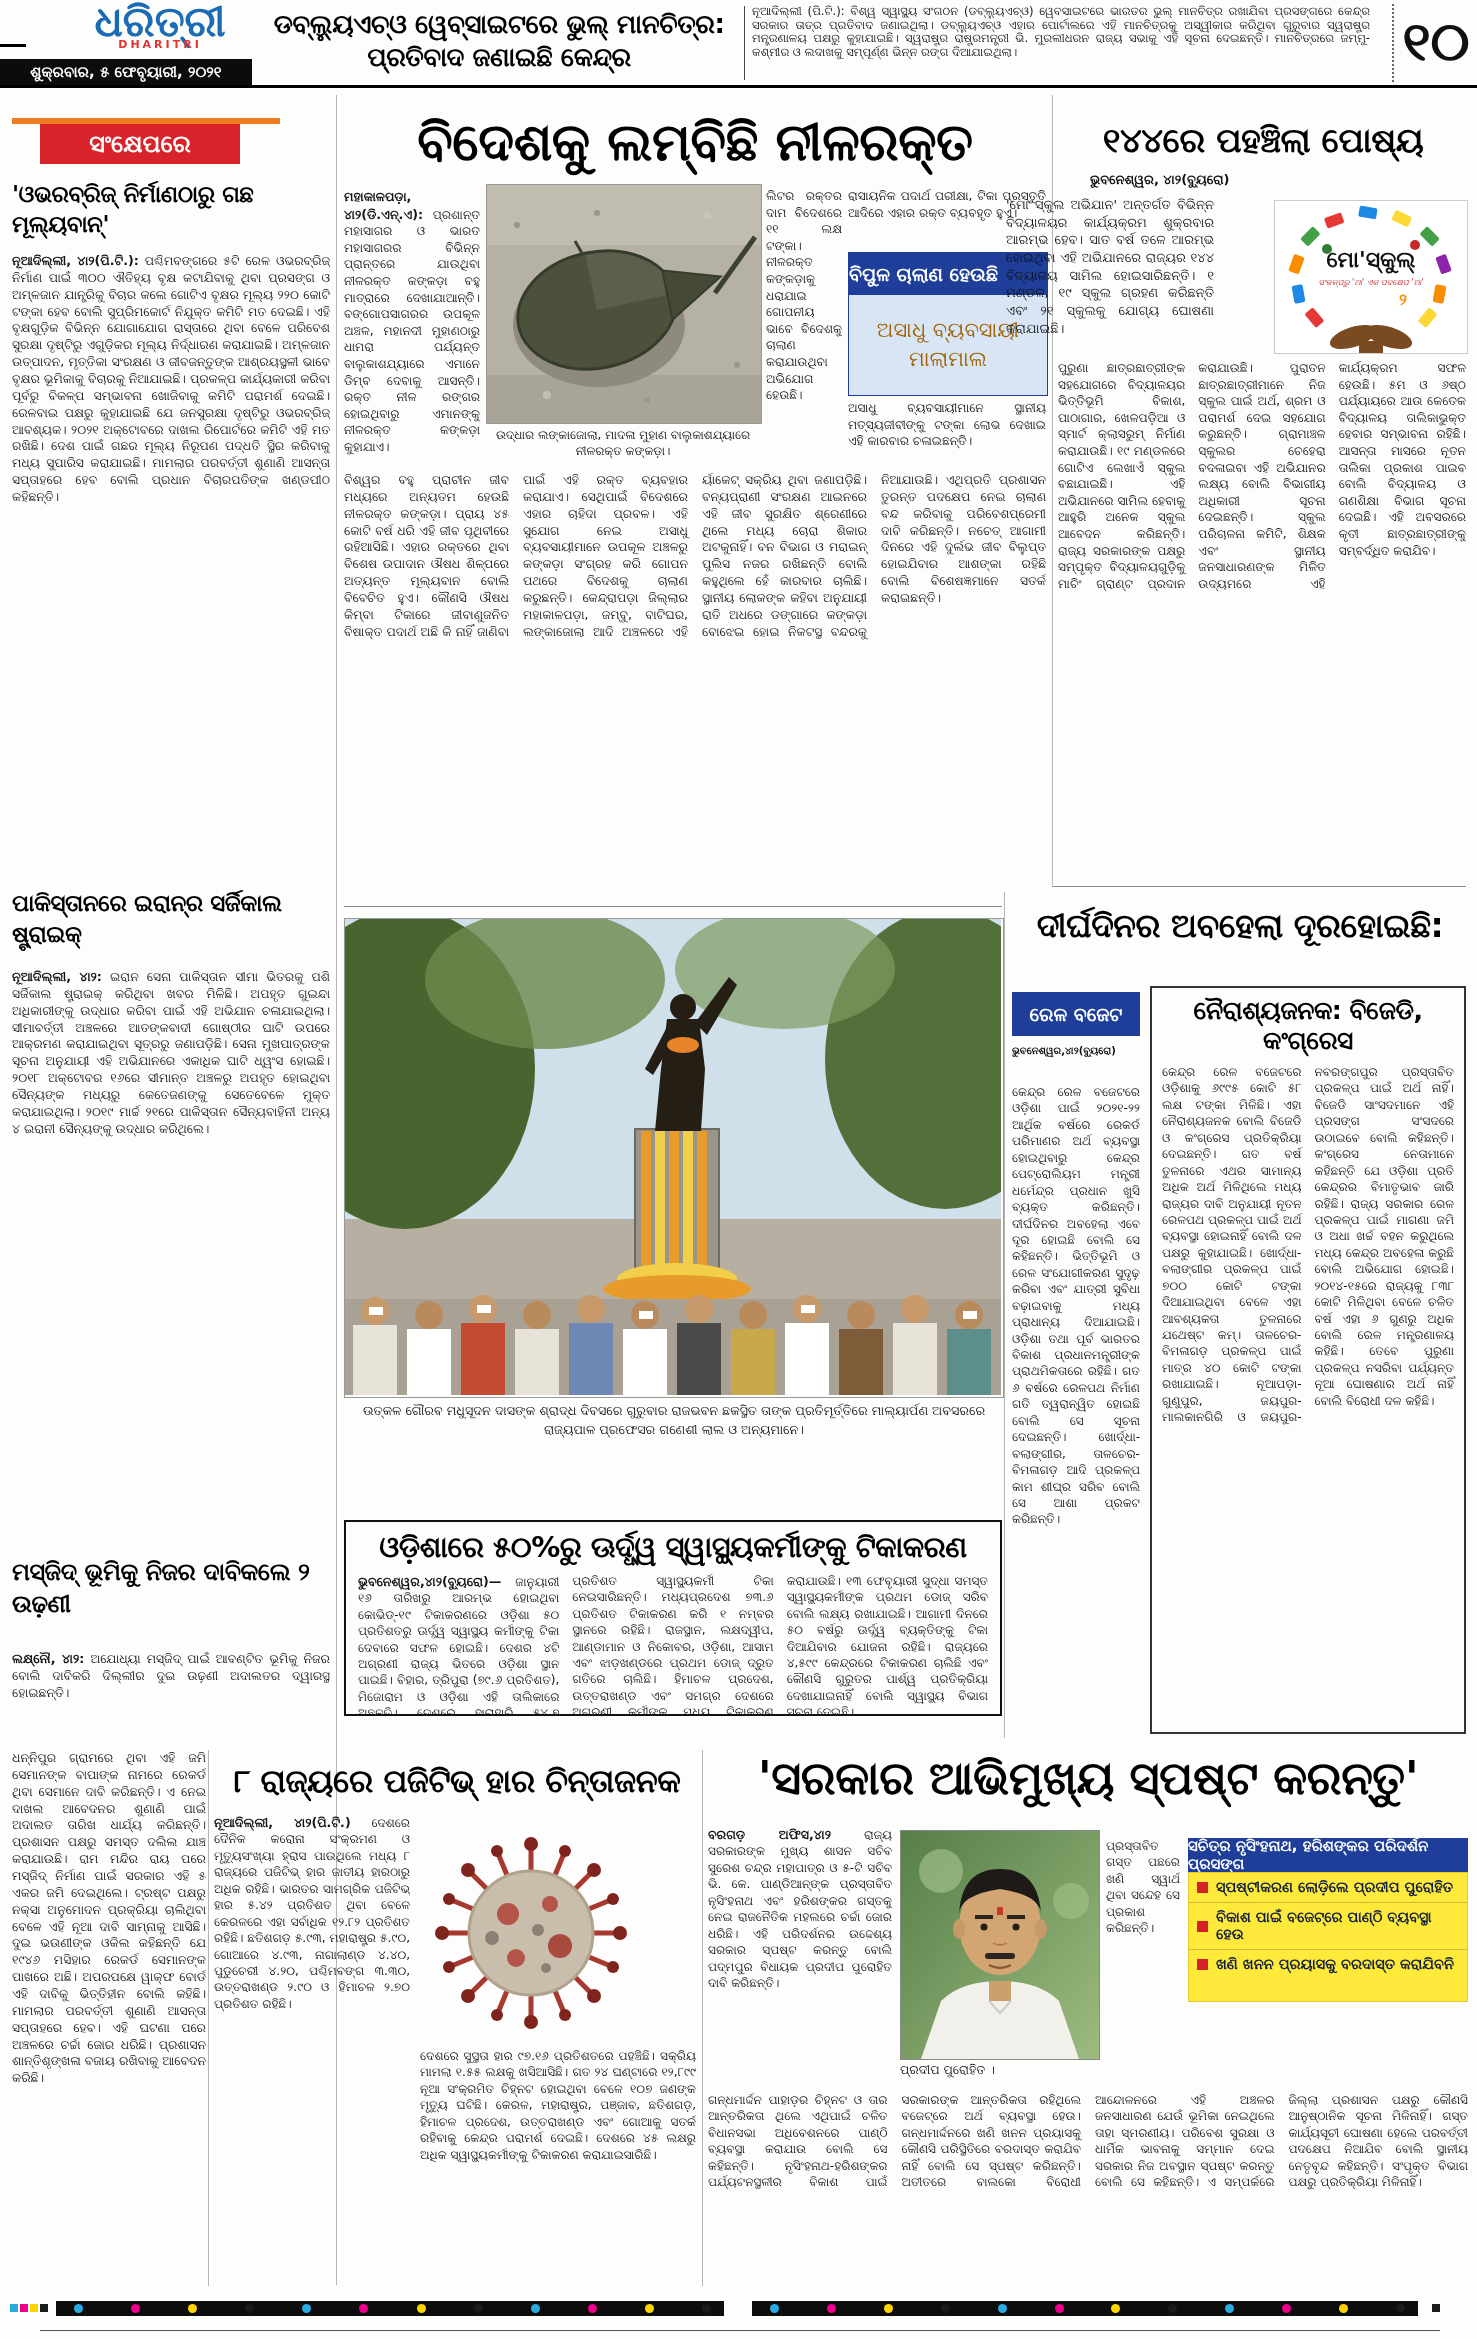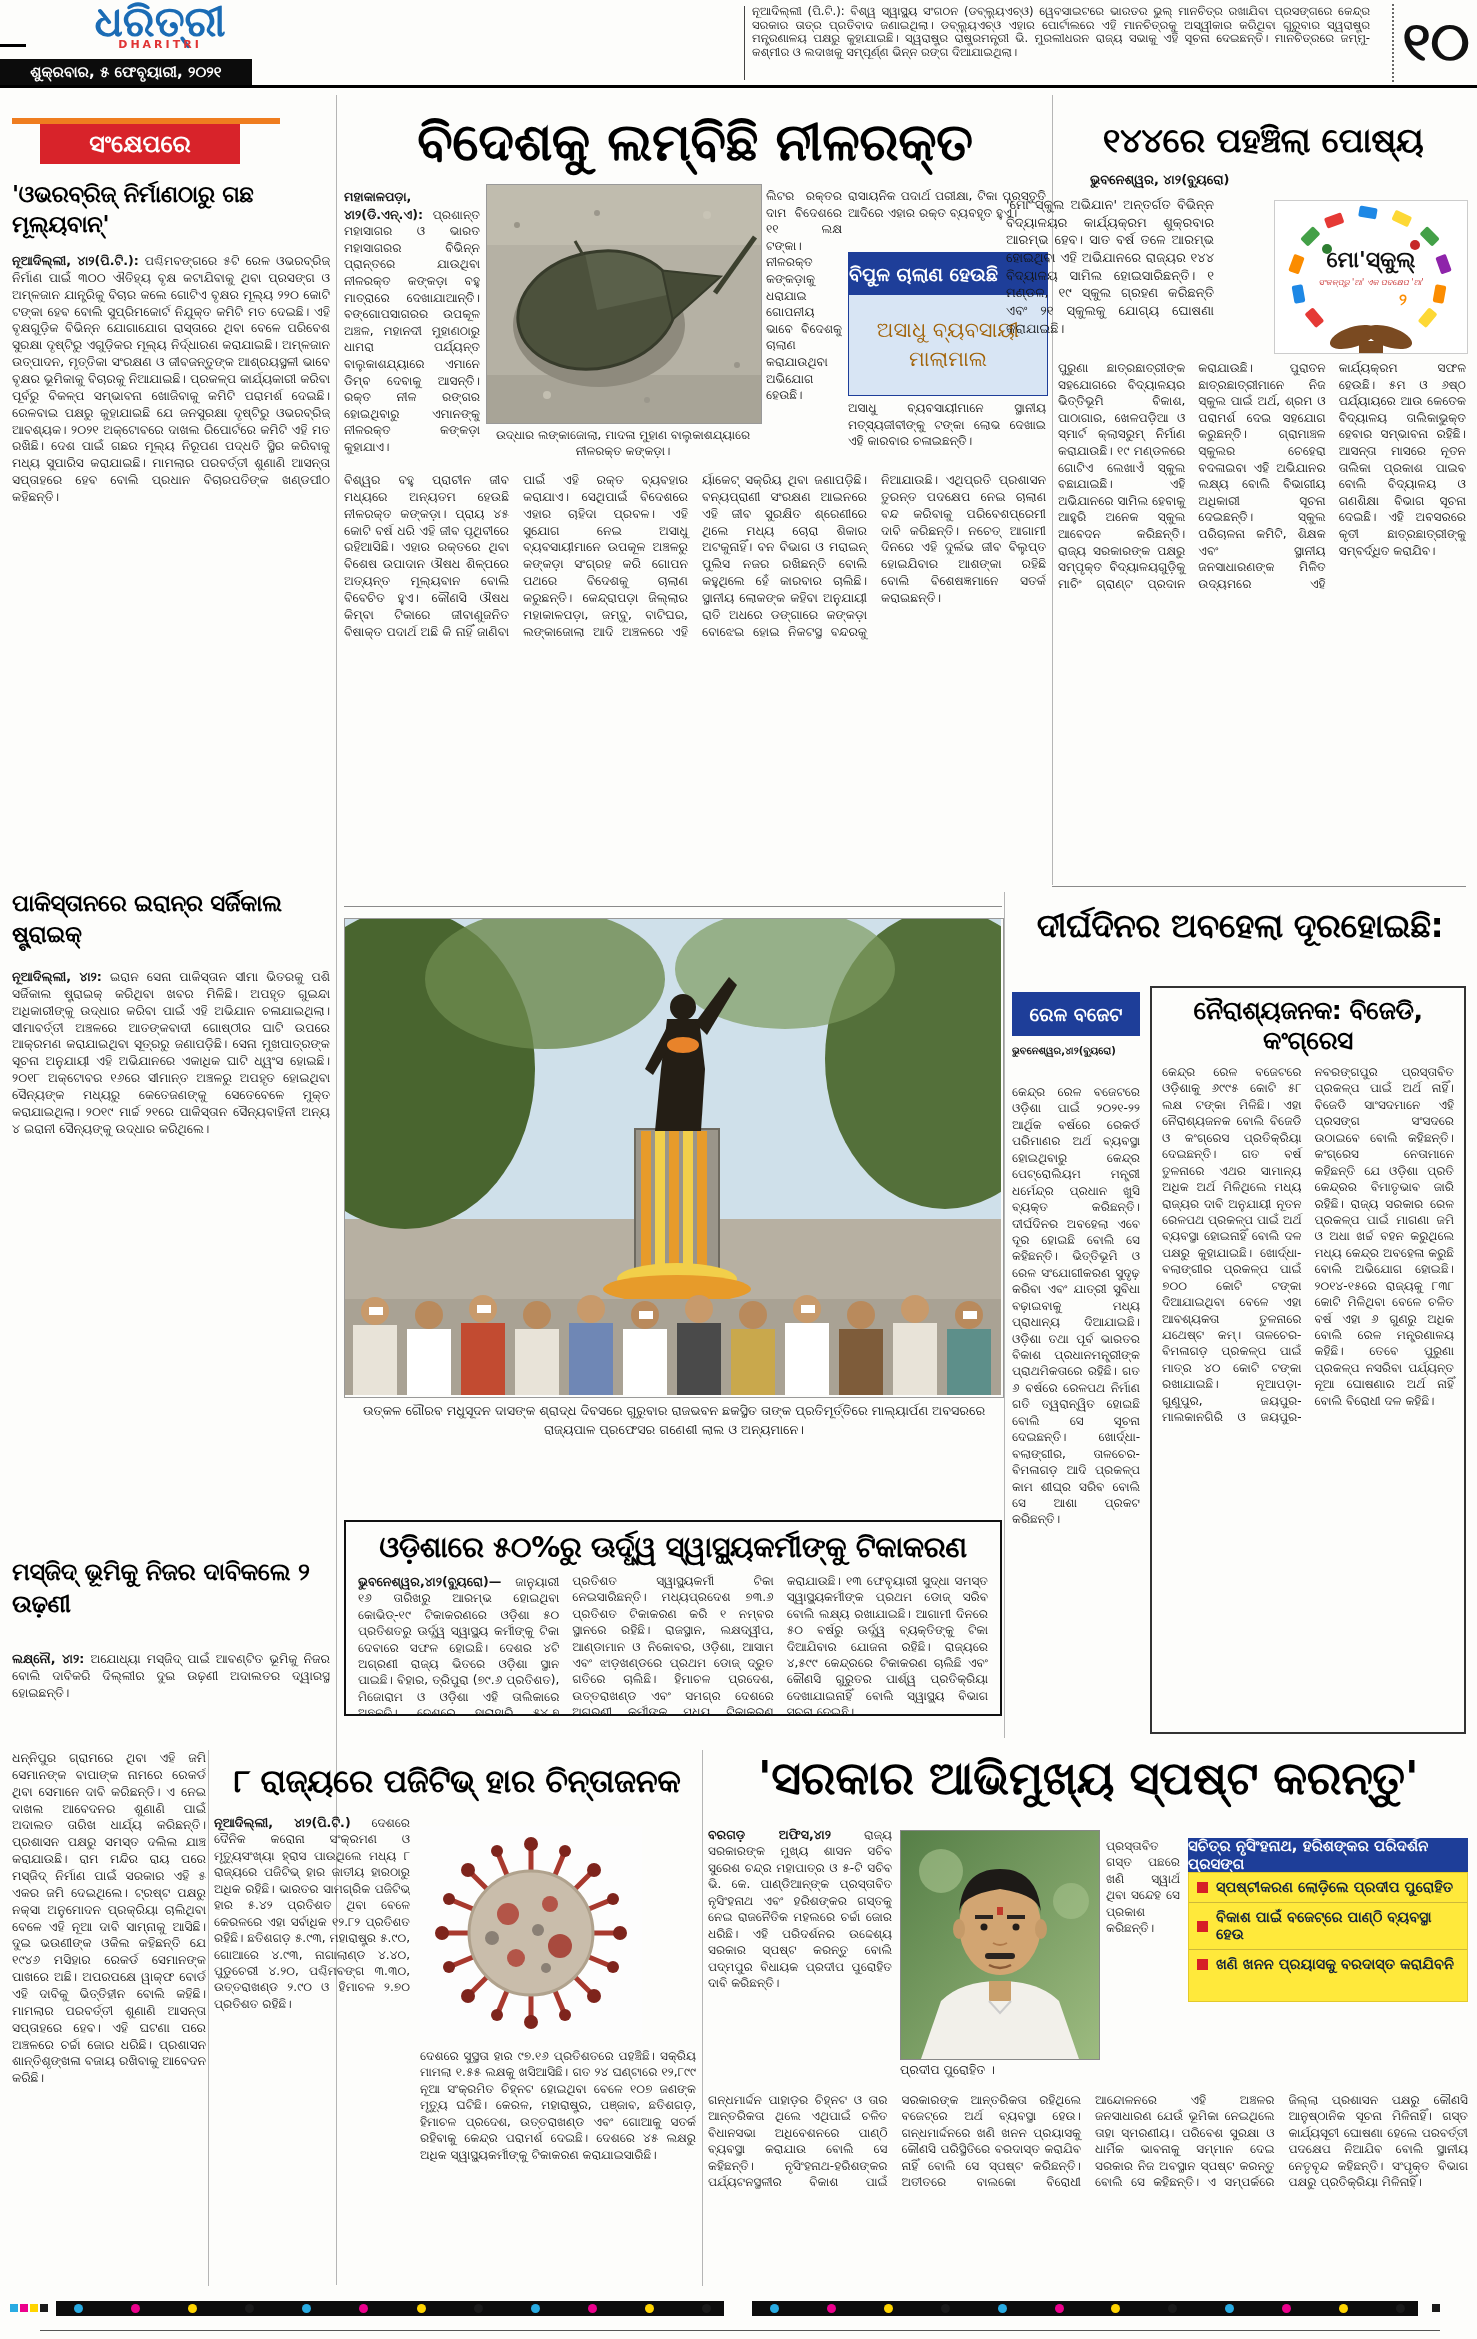--- a/index.html
+++ b/index.html
@@ -31,20 +31,21 @@
 
   <div class="abs" style="left:0;top:0;width:1477px;height:88px;">
     <div class="abs" style="left:0;top:44px;width:26px;height:3px;background:#000;"></div>
     <div class="abs" style="left:60px;top:0px;width:200px;height:58px;text-align:center;">
       <div style="font-size:42px;font-weight:bold;color:#1b6cb5;line-height:1.05;">ଧରିତ୍ରୀ</div>
       <div style="font-size:11px;font-weight:bold;color:#e03434;letter-spacing:3px;margin-top:-6px;">DHARITRI</div>
     </div>
     <div class="abs" style="left:0;top:59px;width:252px;height:26px;background:#0c0c0c;color:#fff;display:flex;align-items:center;justify-content:center;">
       <span style="font-size:15px;font-weight:bold;">ଶୁକ୍ରବାର, ୫ ଫେବୃୟାରୀ, ୨୦୨୧</span>
     </div>
+    <div class="abs hl center" style="left:260px;top:8px;width:478px;height:74px;font-size:26px;line-height:1.25;">ଡବ୍ଲ୍ୟୁଏଚ୍‌ଓ ୱେବ୍‌ସାଇଟରେ ଭୁଲ୍ ମାନଚିତ୍ର: ପ୍ରତିବାଦ ଜଣାଇଛି କେନ୍ଦ୍ର</div>
     <div class="vrule" style="left:744px;top:6px;height:74px;background:#444;"></div>
     <div class="abs body-txt" style="left:752px;top:5px;width:618px;height:78px;font-size:11.6px;line-height:1.18;">ନୂଆଦିଲ୍ଲୀ (ପି.ଟି.): ବିଶ୍ୱ ସ୍ୱାସ୍ଥ୍ୟ ସଂଗଠନ (ଡବ୍ଲ୍ୟୁଏଚ୍‌ଓ) ୱେବସାଇଟରେ ଭାରତର ଭୁଲ୍ ମାନଚିତ୍ର ରଖାଯିବା ପ୍ରସଙ୍ଗରେ କେନ୍ଦ୍ର ସରକାର ତାତ୍ର ପ୍ରତିବାଦ ଜଣାଇଥିଲା। ଡବ୍ଲ୍ୟୁଏଚ୍‌ଓ ଏହାର ପୋର୍ଟାଲରେ ଏହି ମାନଚିତ୍ରକୁ ଅସ୍ୱୀକାର କରିଥିବା ଗୁରୁବାର ସ୍ୱରାଷ୍ଟ୍ର ମନ୍ତ୍ରଣାଳୟ ପକ୍ଷରୁ କୁହାଯାଇଛି। ସ୍ୱରାଷ୍ଟ୍ର ରାଷ୍ଟ୍ରମନ୍ତ୍ରୀ ଭି. ମୁରଲୀଧରନ ରାଜ୍ୟ ସଭାକୁ ଏହି ସୂଚନା ଦେଇଛନ୍ତି। ମାନଚିତ୍ରରେ ଜମ୍ମୁ-କଶ୍ମୀର ଓ ଲଦାଖକୁ ସମ୍ପୂର୍ଣ୍ଣ ଭିନ୍ନ ରଙ୍ଗ ଦିଆଯାଇଥିଲା।</div>
     <div class="vrule" style="left:1392px;top:4px;height:78px;background:transparent;border-left:2px dotted #666;"></div>
     <div class="abs center" style="left:1398px;top:2px;width:76px;height:80px;font-size:54px;font-weight:bold;line-height:80px;">୧୦</div>
     <div class="abs" style="left:0;top:85px;width:1477px;height:3px;background:#000;"></div>
   </div>
 
   <div class="vrule" style="left:336px;top:95px;height:2190px;"></div>
 
   <div class="abs hl" style="left:12px;top:180px;width:318px;height:66px;font-size:23px;line-height:1.3;">'ଓଭରବ୍ରିଜ୍ ନିର୍ମାଣଠାରୁ ଗଛ ମୂଲ୍ୟବାନ୍'</div>

